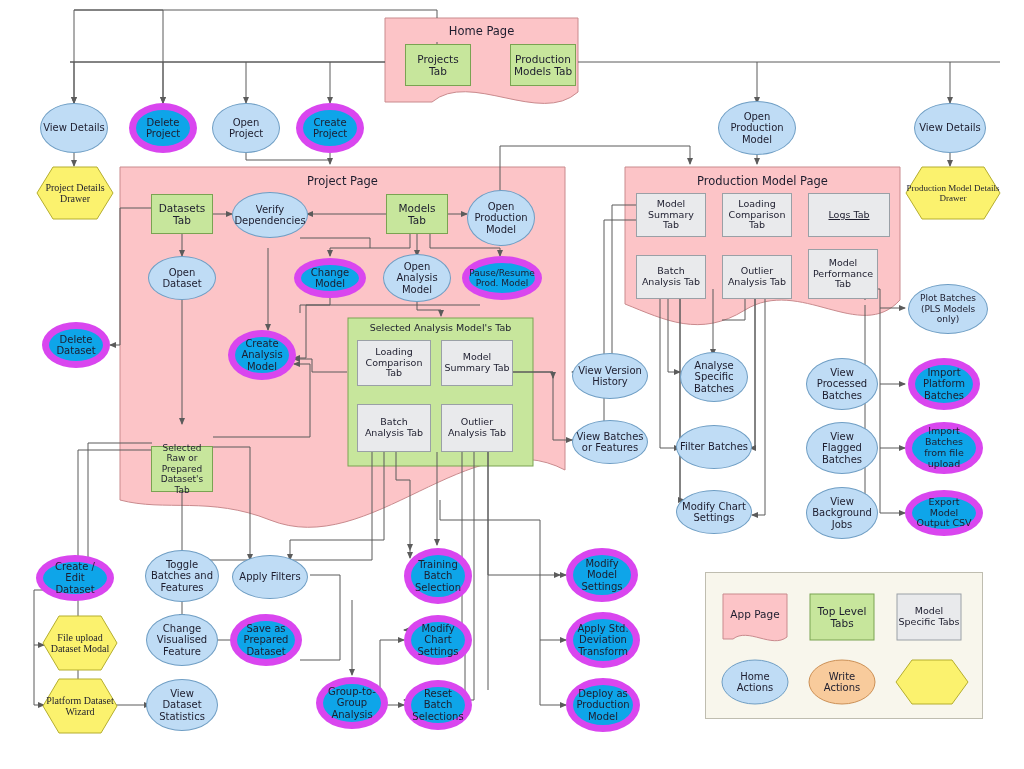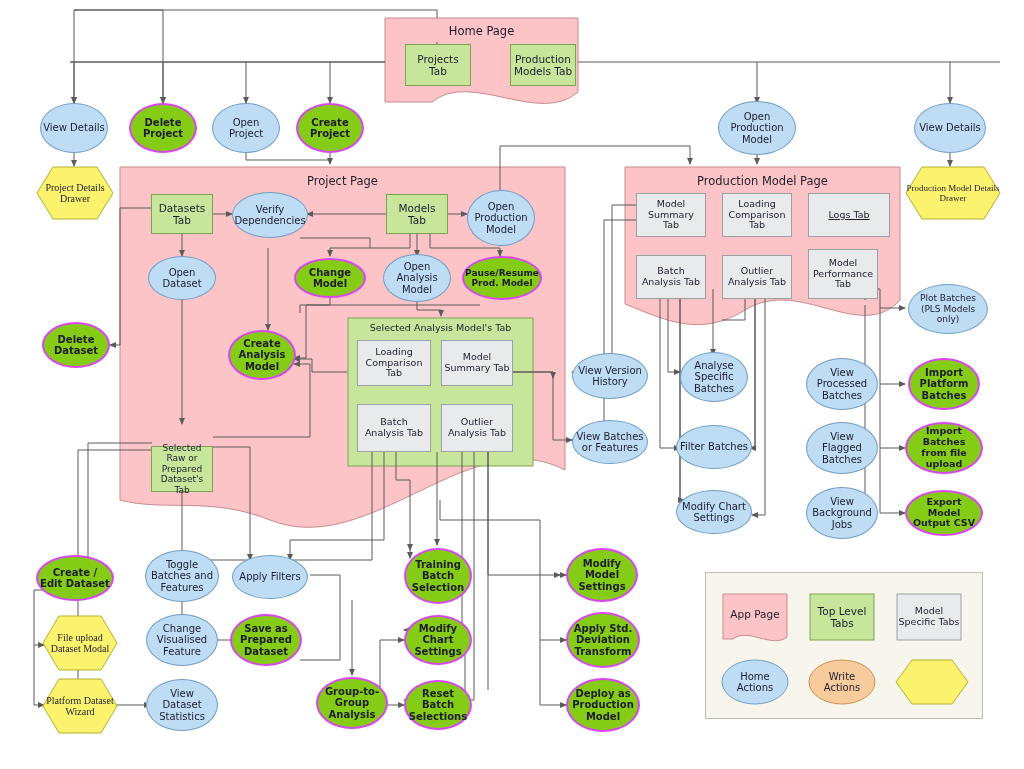--- a/index.html
+++ b/index.html
@@ -11,21 +11,21 @@
   .node span{display:block;width:100%;padding:0 2px;}
 
   
   .page-label{position:absolute;text-align:center;color:#1d1d2e;font-size:11.5px;}
 
   .tabgreen{background:#c7e69c;border:1px solid #7aa352;font-size:10.5px;}
   .tabgrey{background:#e9eaec;border:1px solid #9aa0a6;font-size:10.5px;}
 
   .ell{border-radius:50%;font-size:10px;}
   .ell-read{background:#bfdcf5;border:1px solid #6f9ec4;}
-  .ell-write{background:#84cc16;border:2px solid #d946ef;font-weight:bold;}
+  .ell-write{background:#0ea5e9;border:7px solid #d946ef;}
 
   .hexwrap{position:absolute;font-family:Liberation Serif, serif;}
   .hexwrap .hexlabel{position:absolute;left:0;top:0;width:100%;height:100%;
         display:flex;align-items:center;justify-content:center;text-align:center;
         font-size:10px;color:#1d1d2e;line-height:1.15;}
 
   #legend{position:absolute;background:#f8f6ec;border:1px solid #bfbdb0;}
   .lg-label{position:absolute;display:flex;align-items:center;justify-content:center;
             text-align:center;font-size:10.5px;color:#1d1d2e;line-height:1.15;}
 </style>

